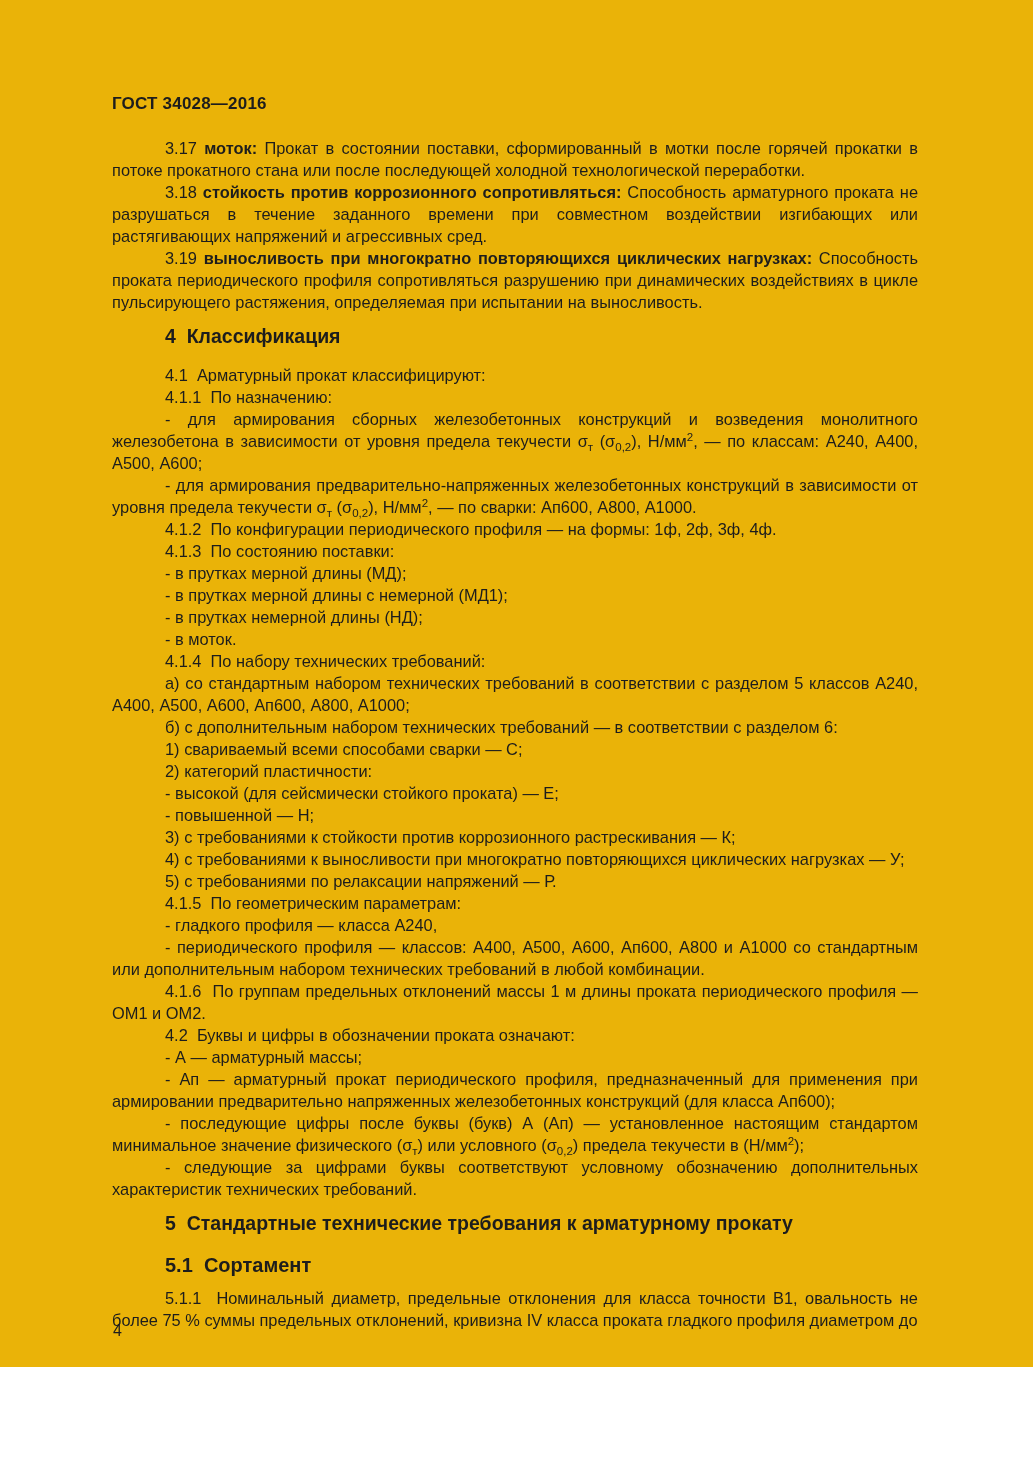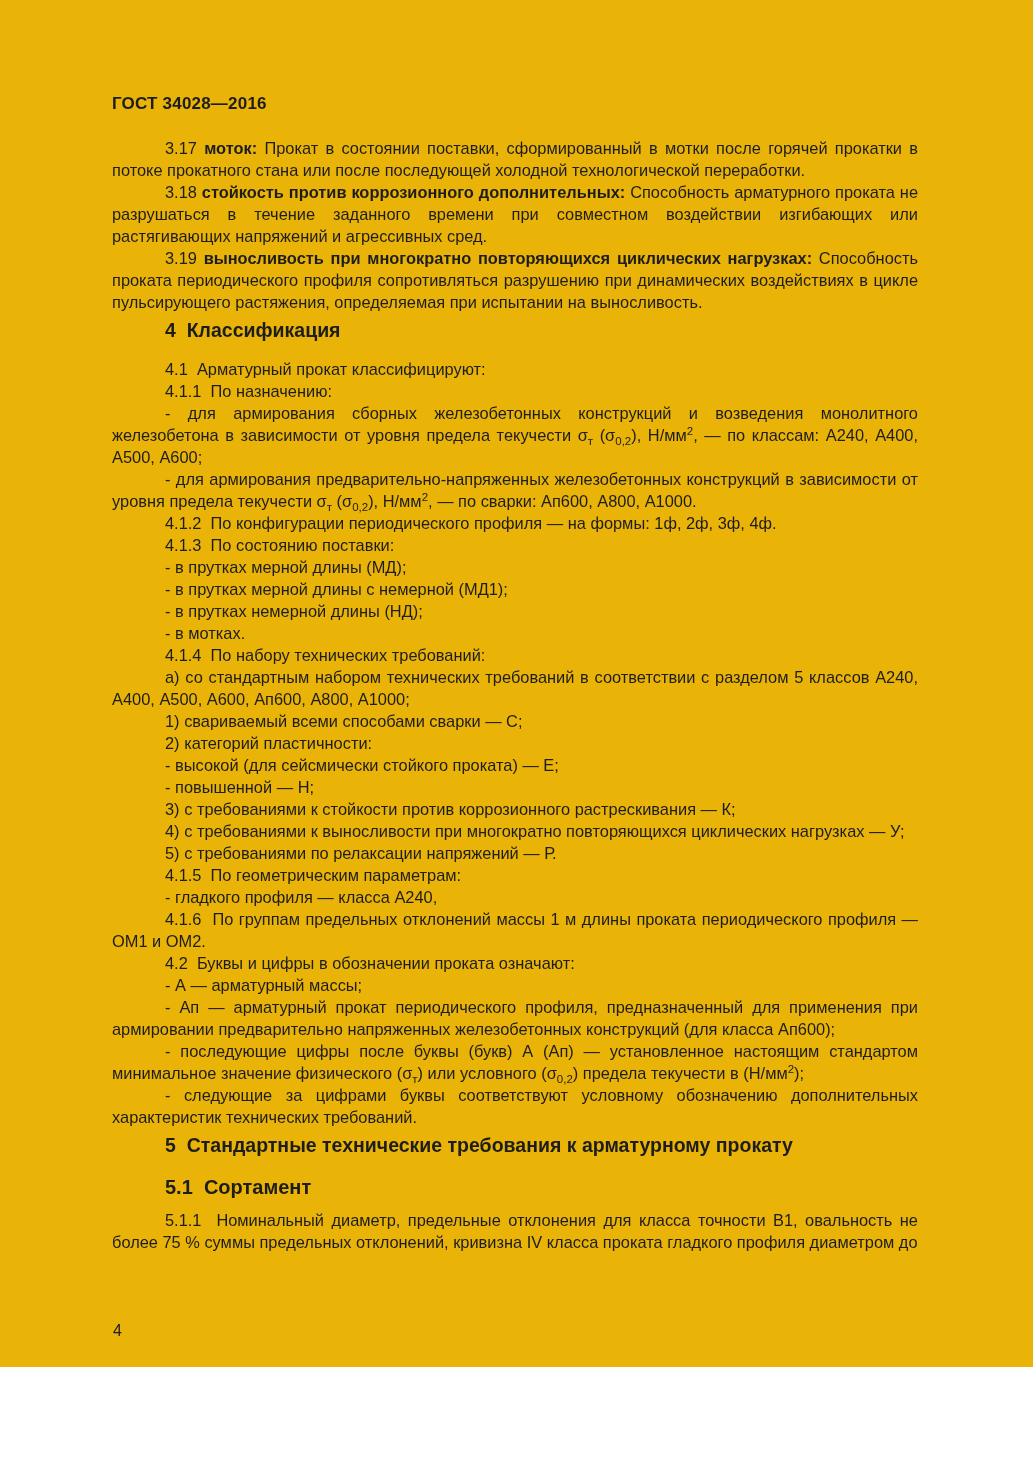--- a/index.html
+++ b/index.html
@@ -37,21 +37,21 @@
   .paragraph sub, .paragraph sup {
     font-size: 11.5px;
     line-height: 0;
   }
   .paragraph sub { vertical-align: -4px; }
   .paragraph sup { vertical-align: 6px; }
   .section-heading {
     font-size: 19.5px;
     font-weight: bold;
     line-height: 24px;
-    margin: 5px 0 16px 0;
+    margin: 11px 0 16px 0;
     padding-left: 53px;
   }
   .subsection-heading {
     font-size: 20px;
     font-weight: bold;
     line-height: 22px;
     margin: 19px 0 11px 0;
     padding-left: 53px;
   }
   .page-number {
@@ -62,44 +62,46 @@
   }
 </style>
 </head>
 <body>
 
 <div class="page">
   <header class="doc-header">ГОСТ 34028—2016</header>
 
   <main class="doc-body">
       <div class="block paragraph"><span>3.17 </span><b>моток:</b><span> Прокат в состоянии поставки, сформированный в мотки после горячей прокатки в потоке прокатного стана или после последующей холодной технологической переработки.</span></div>
-      <div class="block paragraph"><span>3.18 </span><b>стойкость против коррозионного дополнительных:</b><span> Способность арматурного проката не разрушаться в течение заданного времени при совместном воздействии изгибающих или растягивающих напряжений и агрессивных сред.</span></div>
+      <div class="block paragraph"><span>3.18 </span><b>стойкость против коррозионного сопротивляться:</b><span> Способность арматурного проката не разрушаться в течение заданного времени при совместном воздействии изгибающих или растягивающих напряжений и агрессивных сред.</span></div>
       <div class="block paragraph"><span>3.19 </span><b>выносливость при многократно повторяющихся циклических нагрузках:</b><span> Способность проката периодического профиля сопротивляться разрушению при динамических воздействиях в цикле пульсирующего растяжения, определяемая при испытании на выносливость.</span></div>
       <div class="block section-heading"><span>4&nbsp;&nbsp;Классификация</span></div>
       <div class="block paragraph"><span>4.1&nbsp; Арматурный прокат классифицируют:</span></div>
       <div class="block paragraph"><span>4.1.1&nbsp; По назначению:</span></div>
       <div class="block paragraph"><span>- для армирования сборных железобетонных конструкций и возведения монолитного железобетона в зависимости от уровня предела текучести σ</span><sub>т</sub><span> (σ</span><sub>0,2</sub><span>), Н/мм</span><sup>2</sup><span>, — по классам: А240, А400, А500, А600;</span></div>
       <div class="block paragraph"><span>- для армирования предварительно-напряженных железобетонных конструкций в зависимости от уровня предела текучести σ</span><sub>т</sub><span> (σ</span><sub>0,2</sub><span>), Н/мм</span><sup>2</sup><span>, — по сварки: Ап600, А800, А1000.</span></div>
       <div class="block paragraph"><span>4.1.2&nbsp; По конфигурации периодического профиля — на формы: 1ф, 2ф, 3ф, 4ф.</span></div>
       <div class="block paragraph"><span>4.1.3&nbsp; По состоянию поставки:</span></div>
       <div class="block paragraph"><span>- в прутках мерной длины (МД);</span></div>
       <div class="block paragraph"><span>- в прутках мерной длины с немерной (МД1);</span></div>
       <div class="block paragraph"><span>- в прутках немерной длины (НД);</span></div>
-      <div class="block paragraph"><span>- в мотках.</span></div>
+      <div class="block paragraph"><span>- в моток.</span></div>
       <div class="block paragraph"><span>4.1.4&nbsp; По набору технических требований:</span></div>
       <div class="block paragraph"><span>а) со стандартным набором технических требований в соответствии с разделом 5 классов А240, А400, А500, А600, Ап600, А800, А1000;</span></div>
+      <div class="block paragraph"><span>б) с дополнительным набором технических требований — в соответствии с разделом 6:</span></div>
       <div class="block paragraph"><span>1) свариваемый всеми способами сварки — С;</span></div>
       <div class="block paragraph"><span>2) категорий пластичности:</span></div>
       <div class="block paragraph"><span>- высокой (для сейсмически стойкого проката) — Е;</span></div>
       <div class="block paragraph"><span>- повышенной — Н;</span></div>
       <div class="block paragraph"><span>3) с требованиями к стойкости против коррозионного растрескивания — К;</span></div>
       <div class="block paragraph"><span>4) с требованиями к выносливости при многократно повторяющихся циклических нагрузках — У;</span></div>
       <div class="block paragraph"><span>5) с требованиями по релаксации напряжений — Р.</span></div>
       <div class="block paragraph"><span>4.1.5&nbsp; По геометрическим параметрам:</span></div>
       <div class="block paragraph"><span>- гладкого профиля — класса А240,</span></div>
+      <div class="block paragraph"><span>- периодического профиля — классов: А400, А500, А600, Ап600, А800 и А1000 со стандартным или дополнительным набором технических требований в любой комбинации.</span></div>
       <div class="block paragraph"><span>4.1.6&nbsp; По группам предельных отклонений массы 1 м длины проката периодического профиля — ОМ1 и ОМ2.</span></div>
       <div class="block paragraph"><span>4.2&nbsp; Буквы и цифры в обозначении проката означают:</span></div>
       <div class="block paragraph"><span>- А — арматурный массы;</span></div>
       <div class="block paragraph"><span>- Ап — арматурный прокат периодического профиля, предназначенный для применения при армировании предварительно напряженных железобетонных конструкций (для класса Ап600);</span></div>
       <div class="block paragraph"><span>- последующие цифры после буквы (букв) А (Ап) — установленное настоящим стандартом минимальное значение физического (σ</span><sub>т</sub><span>) или условного (σ</span><sub>0,2</sub><span>) предела текучести в (Н/мм</span><sup>2</sup><span>);</span></div>
       <div class="block paragraph"><span>- следующие за цифрами буквы соответствуют условному обозначению дополнительных характеристик технических требований.</span></div>
       <div class="block section-heading"><span>5&nbsp;&nbsp;Стандартные технические требования к арматурному прокату</span></div>
       <div class="block subsection-heading"><span>5.1&nbsp; Сортамент</span></div>
       <div class="block paragraph"><span>5.1.1&nbsp; Номинальный диаметр, предельные отклонения для класса точности В1, овальность не более 75 % суммы предельных отклонений, кривизна IV класса проката гладкого профиля диаметром до</span></div>
     </main>

